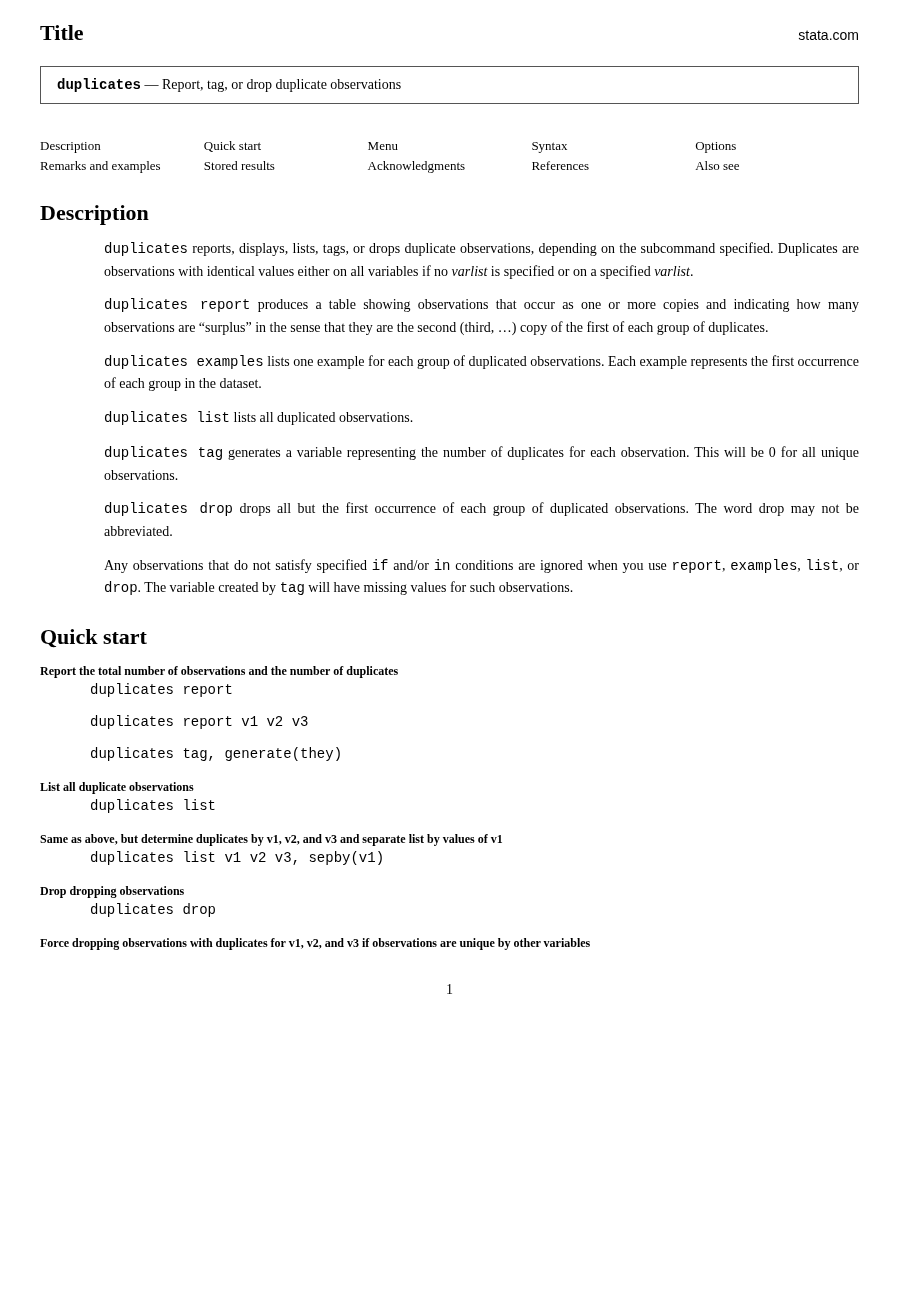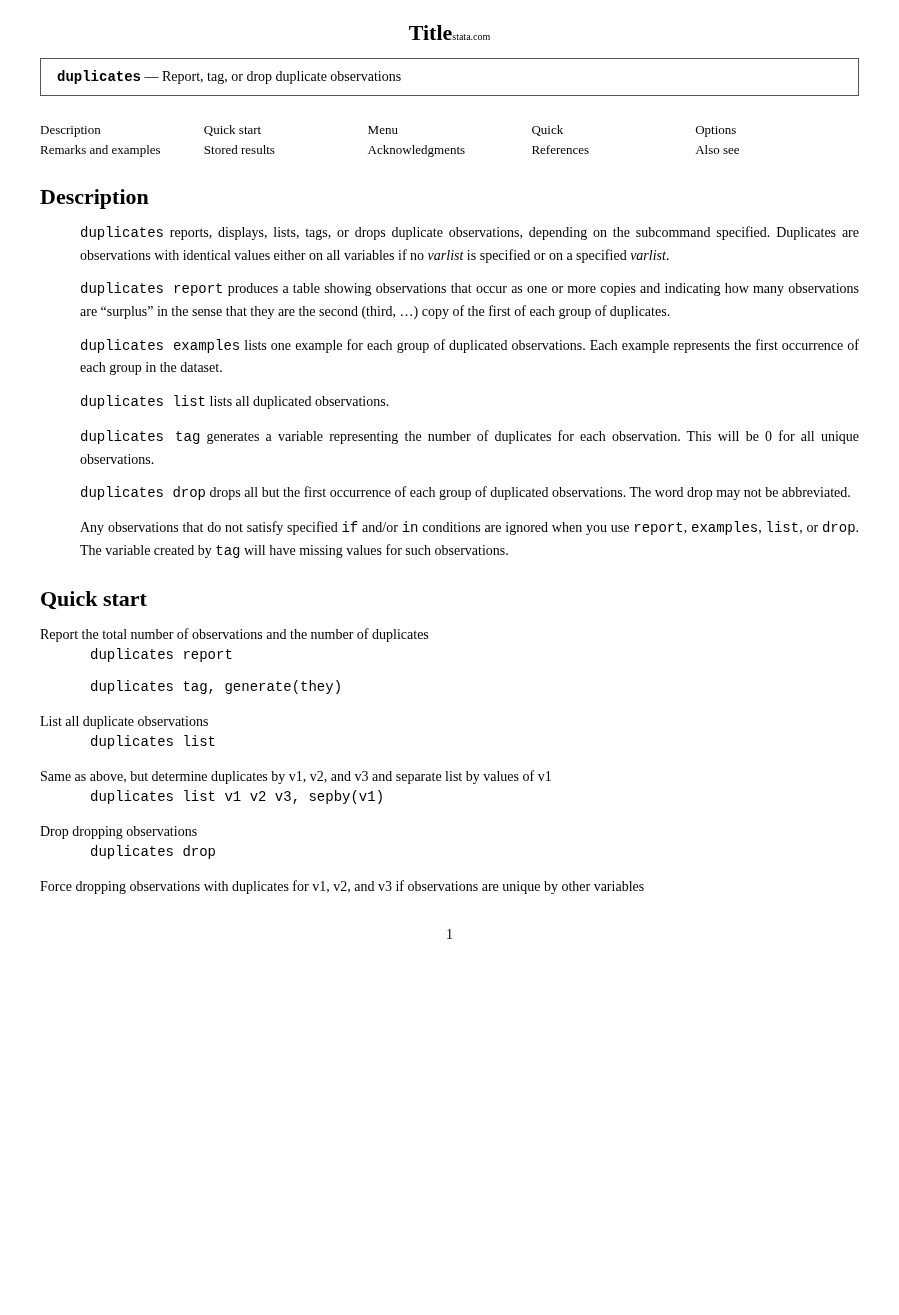--- a/index.html
+++ b/index.html
@@ -7,37 +7,37 @@
       font-family: Georgia, 'Times New Roman', serif;
       font-size: 14px;
       background: #fff;
       color: #000;
       width: 899px;
       min-height: 1315px;
       padding: 20px 40px 40px 40px;
     }
     .page-header {
       display: flex;
-      justify-content: center;
+      justify-content: space-between;
       align-items: baseline;
-      margin-bottom: 12px;
+      margin-bottom: 20px;
     }
     .page-title {
       font-size: 22px;
       font-weight: bold;
       font-family: Georgia, serif;
     }
     .stata-com {
-      font-size: 10px;
-      font-family: Liberation Serif, serif;
+      font-size: 14px;
+      font-family: Liberation Sans, sans-serif;
     }
     .command-box {
       border: 1px solid #555;
       padding: 10px 16px;
-      margin-bottom: 24px;
+      margin-bottom: 32px;
       font-size: 14px;
     }
     .command-box .cmd {
       font-family: 'Courier New', Courier, monospace;
       font-weight: bold;
     }
     .nav-table {
       width: 100%;
       margin-bottom: 20px;
       border-collapse: collapse;
@@ -55,38 +55,39 @@
     }
     .section-heading {
       font-size: 22px;
       font-weight: bold;
       font-family: Georgia, serif;
       margin-top: 24px;
       margin-bottom: 12px;
       border-bottom: none;
     }
     .para {
-      margin-left: 40px;
+      margin-left: 64px;
       margin-bottom: 12px;
       line-height: 1.55;
       text-align: justify;
     }
     code, .mono {
       font-family: 'Courier New', Courier, monospace;
     }
     em, .italic {
       font-style: italic;
     }
     .qs-item {
       margin-bottom: 16px;
     }
     .qs-desc {
-      font-size: 14px;
+      font-size: 12px;
       line-height: 1.5;
       text-align: justify;
+      font-weight: bold;
     }
     .qs-code {
       font-family: 'Courier New', Courier, monospace;
       margin-left: 50px;
       display: block;
       margin-top: 2px;
     }
     .page-number {
       text-align: center;
       margin-top: 30px;
@@ -106,21 +107,21 @@
   <span> — </span>
   <span>Report, tag, or drop duplicate observations</span>
 </div>
 
 <table class="nav-table">
   <tbody>
       <tr>
     <td><span class="nav-link">Description</span></td>
     <td><span class="nav-link">Quick start</span></td>
     <td><span class="nav-link">Menu</span></td>
-    <td><span class="nav-link">Quick</span></td>
+    <td><span class="nav-link">Syntax</span></td>
     <td><span class="nav-link">Options</span></td>
   </tr>
   <tr>
     <td><span class="nav-link">Remarks and examples</span></td>
     <td><span class="nav-link">Stored results</span></td>
     <td><span class="nav-link">Acknowledgments</span></td>
     <td><span class="nav-link">References</span></td>
     <td><span class="nav-link">Also see</span></td>
   </tr>
 </tbody>
@@ -157,20 +158,21 @@
 </div>
 
 <h2 class="section-heading">Quick start</h2>
 
 <div class="qs-item">
   <span class="qs-desc">Report the total number of observations and the number of duplicates</span>
   <code class="qs-code">duplicates report</code>
 </div>
 
 <div class="qs-item">
+  <code class="qs-code">duplicates report v1 v2 v3</code>
 </div>
 
 <div class="qs-item">
   <code class="qs-code">duplicates tag, generate(they)</code>
 </div>
 
 <div class="qs-item">
   <span class="qs-desc">List all duplicate observations</span>
   <code class="qs-code">duplicates list</code>
 </div>

